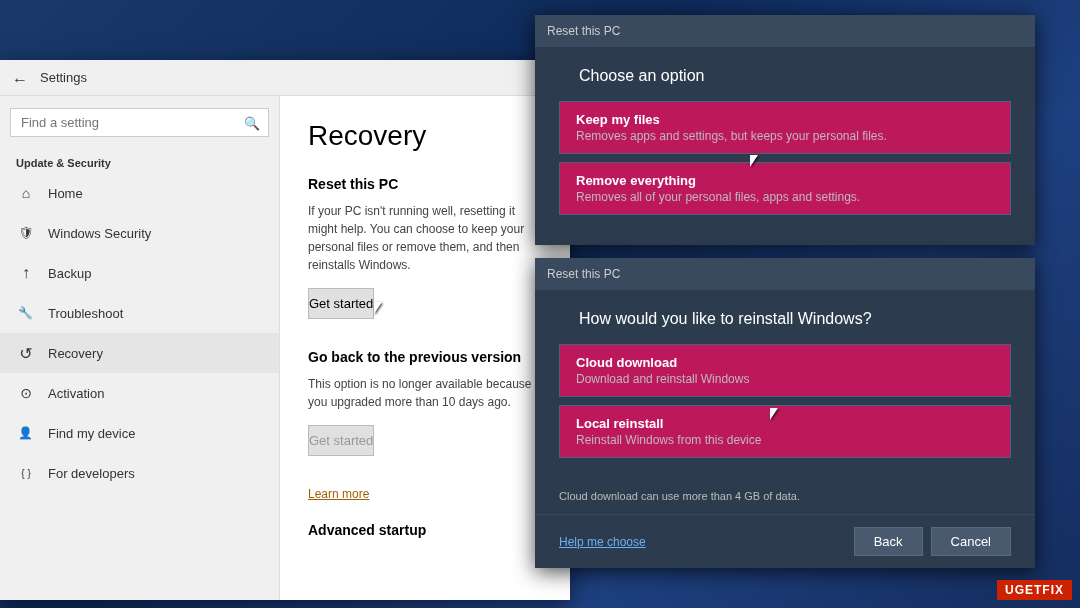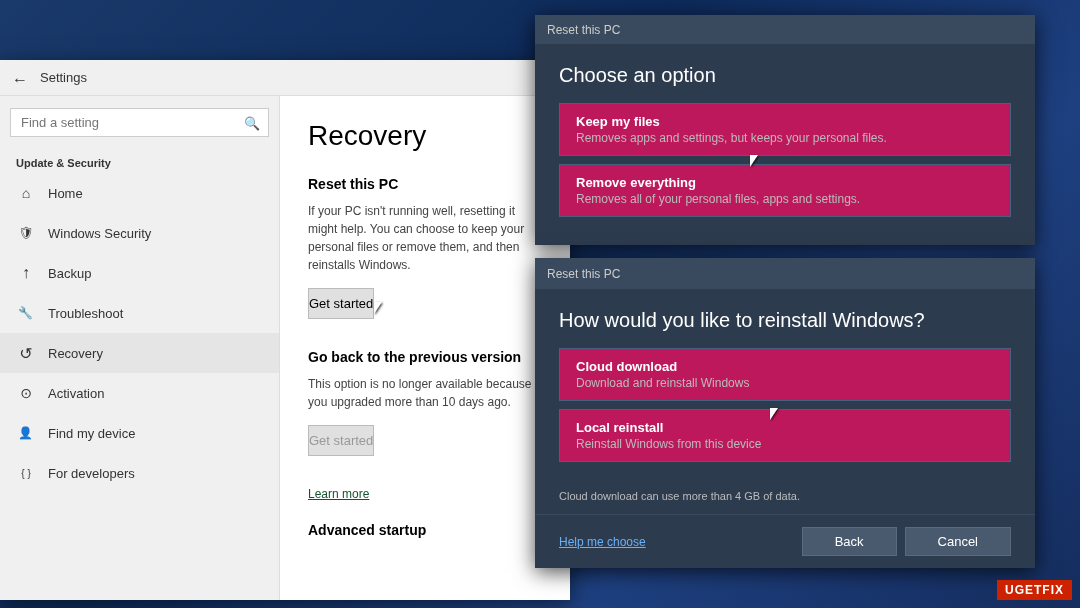--- a/index.html
+++ b/index.html
@@ -220,24 +220,25 @@
       font-size: 12px;
       color: #ccc;
     }
 
     .dialog-content {
       padding: 20px 24px;
       flex: 1;
     }
 
     .dialog-heading {
-      font-size: 20px;
+      font-size: 16px;
       font-weight: 300;
       color: #fff;
       margin-bottom: 16px;
+      margin-left: 20px;
     }
 
     .option-button {
       background: #be185d;
       border: 1px solid #4a6080;
       padding: 10px 16px;
       margin-bottom: 8px;
       cursor: pointer;
       width: 100%;
       text-align: left;
@@ -287,21 +288,21 @@
       text-decoration: underline;
       cursor: pointer;
     }
 
     .footer-buttons {
       display: flex;
       gap: 8px;
     }
 
     .footer-btn {
-      padding: 6px 32px;
+      padding: 6px 19px;
       font-size: 13px;
       cursor: pointer;
       background: #4a5a6e;
       border: 1px solid #5a6a7e;
       color: #fff;
     }
 
     .note-text {
       font-size: 11px;
       color: #bbb;
@@ -409,21 +410,21 @@
 
         <div class="section-title">Reset this PC</div>
         <div class="section-desc">If your PC isn't running well, resetting it might help. You can choose to keep your personal files or remove them, and then reinstalls Windows.</div>
         <button class="btn-get-started">Get started</button>
 
         <div class="go-back-section">
           <div class="section-title">Go back to the previous version</div>
           <div class="section-desc">This option is no longer available because you upgraded more than 10 days ago.</div>
           <button class="btn-get-started disabled">Get started</button>
           <div style="margin-top:8px;">
-            <a href="#" style="font-size:12px;color:#14532d;margin-top:37px;">Learn more</a>
+            <a href="#" style="font-size:12px;color:#a16207;margin-top:37px;">Learn more</a>
           </div>
         </div>
 
         <div class="advanced-section">
           <div class="section-title">Advanced startup</div>
         </div>
       </div>
     </div>
   </div>
 

